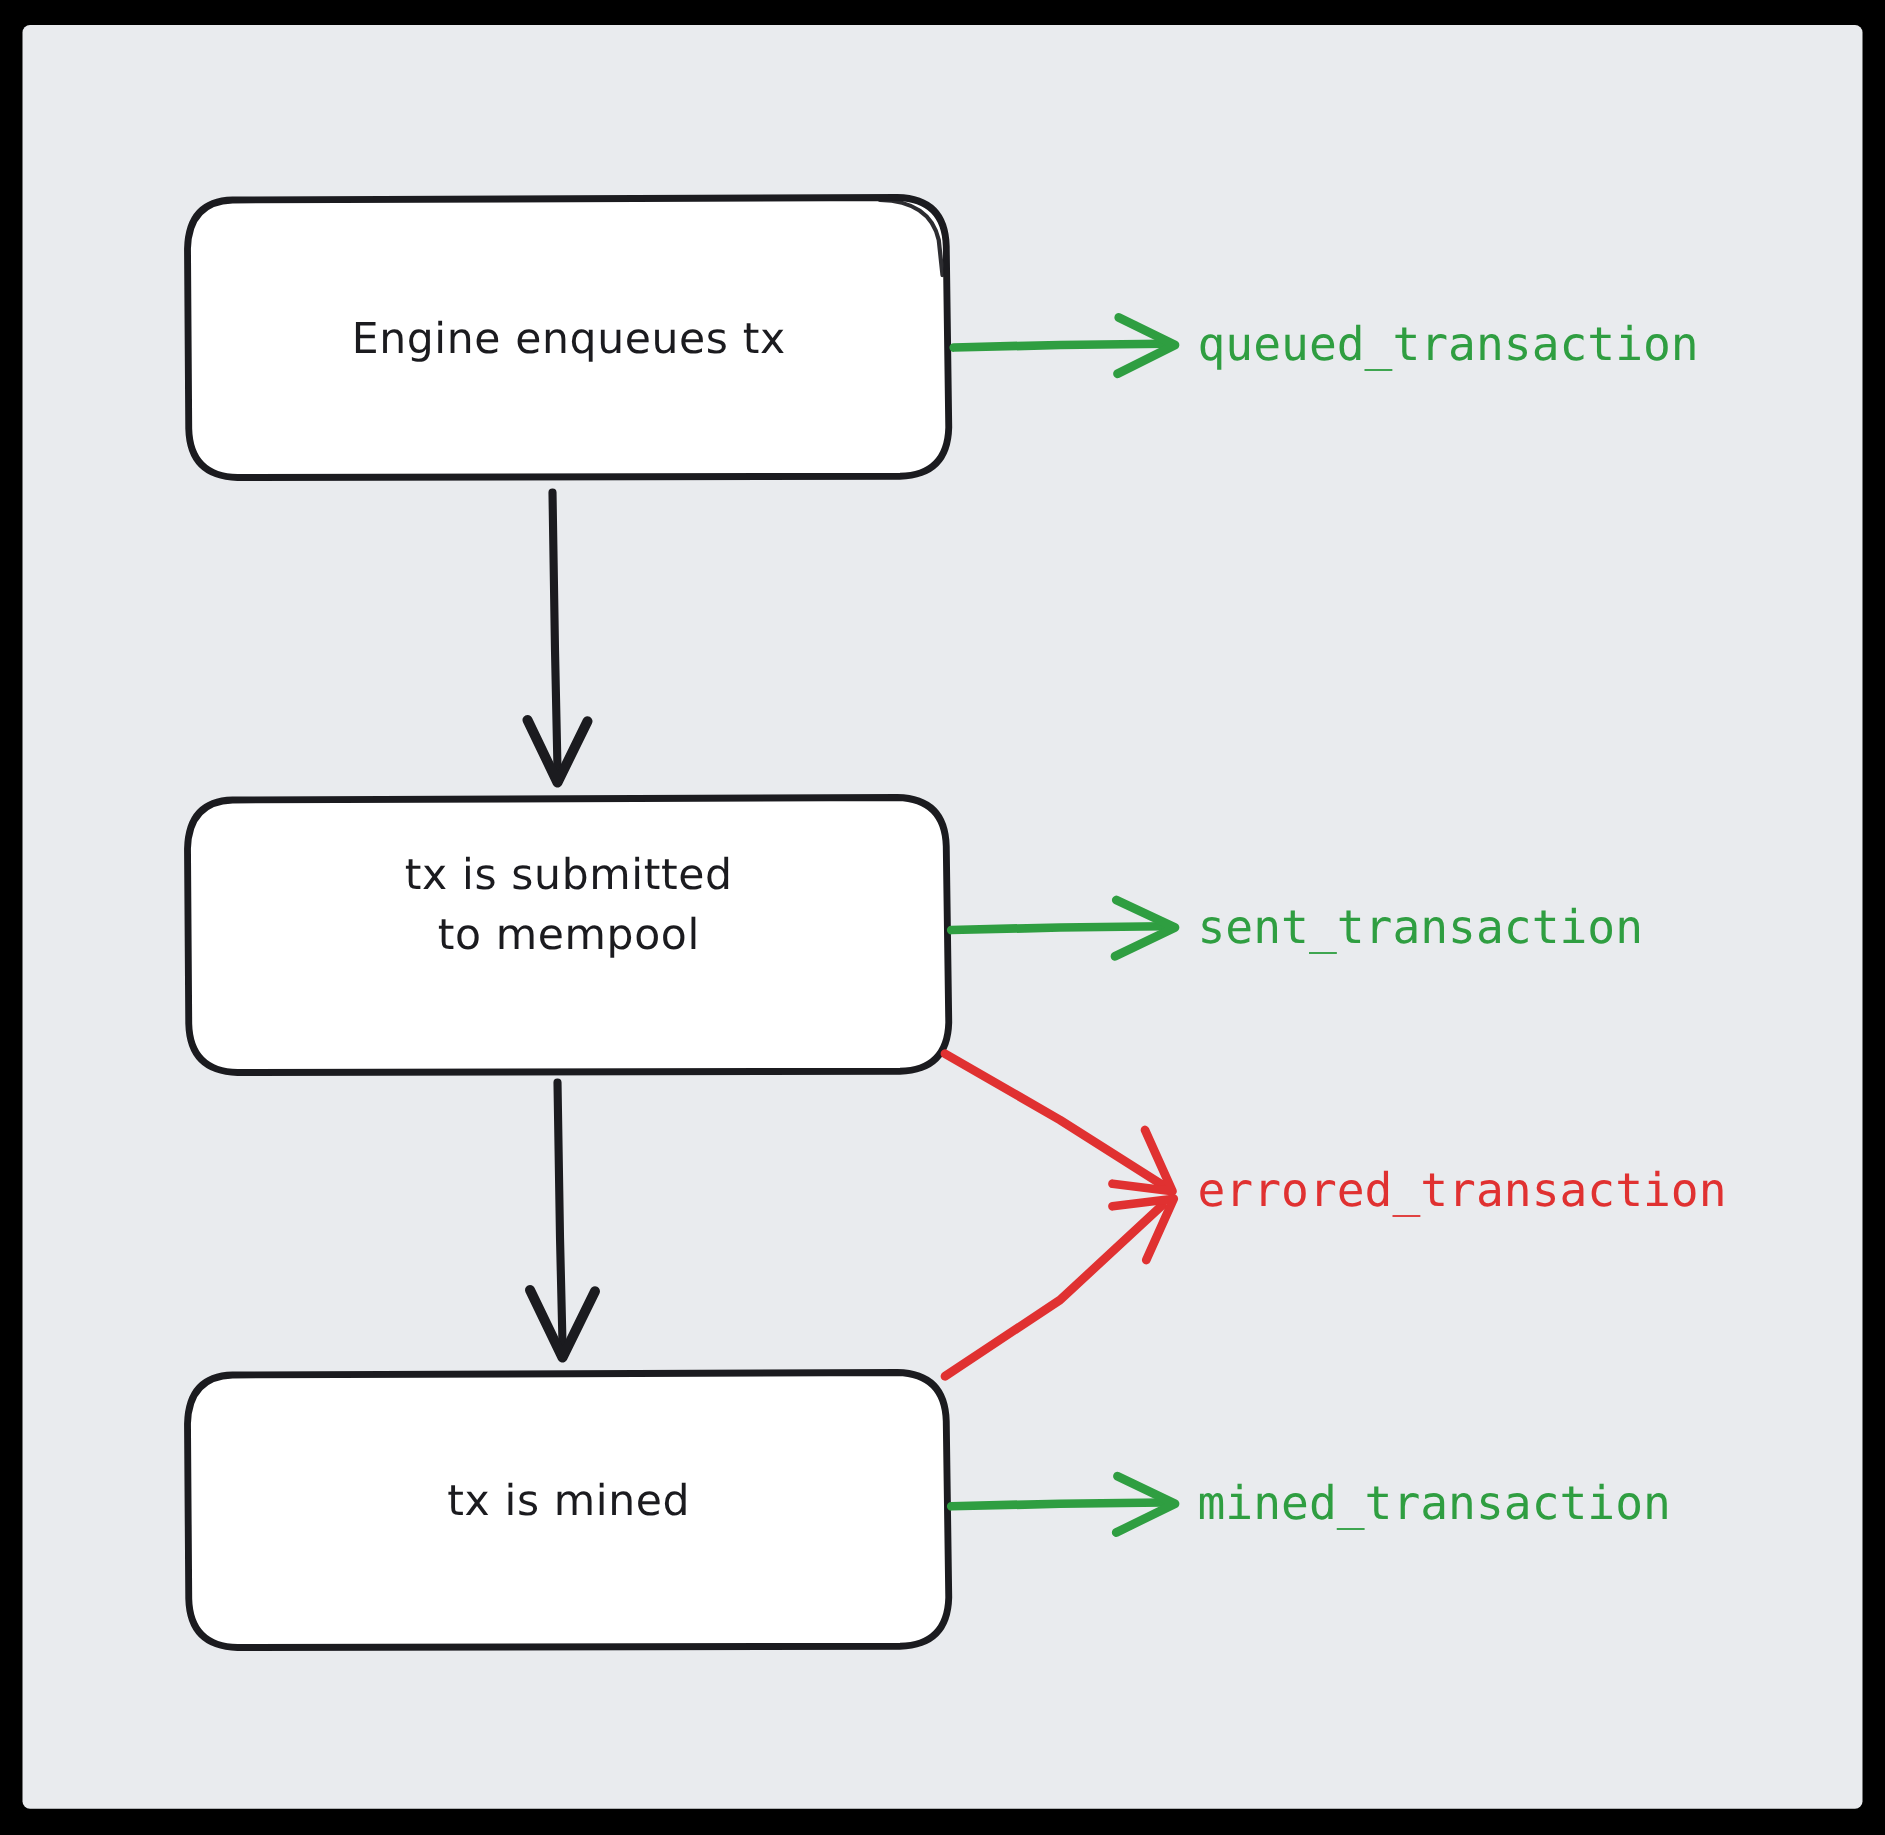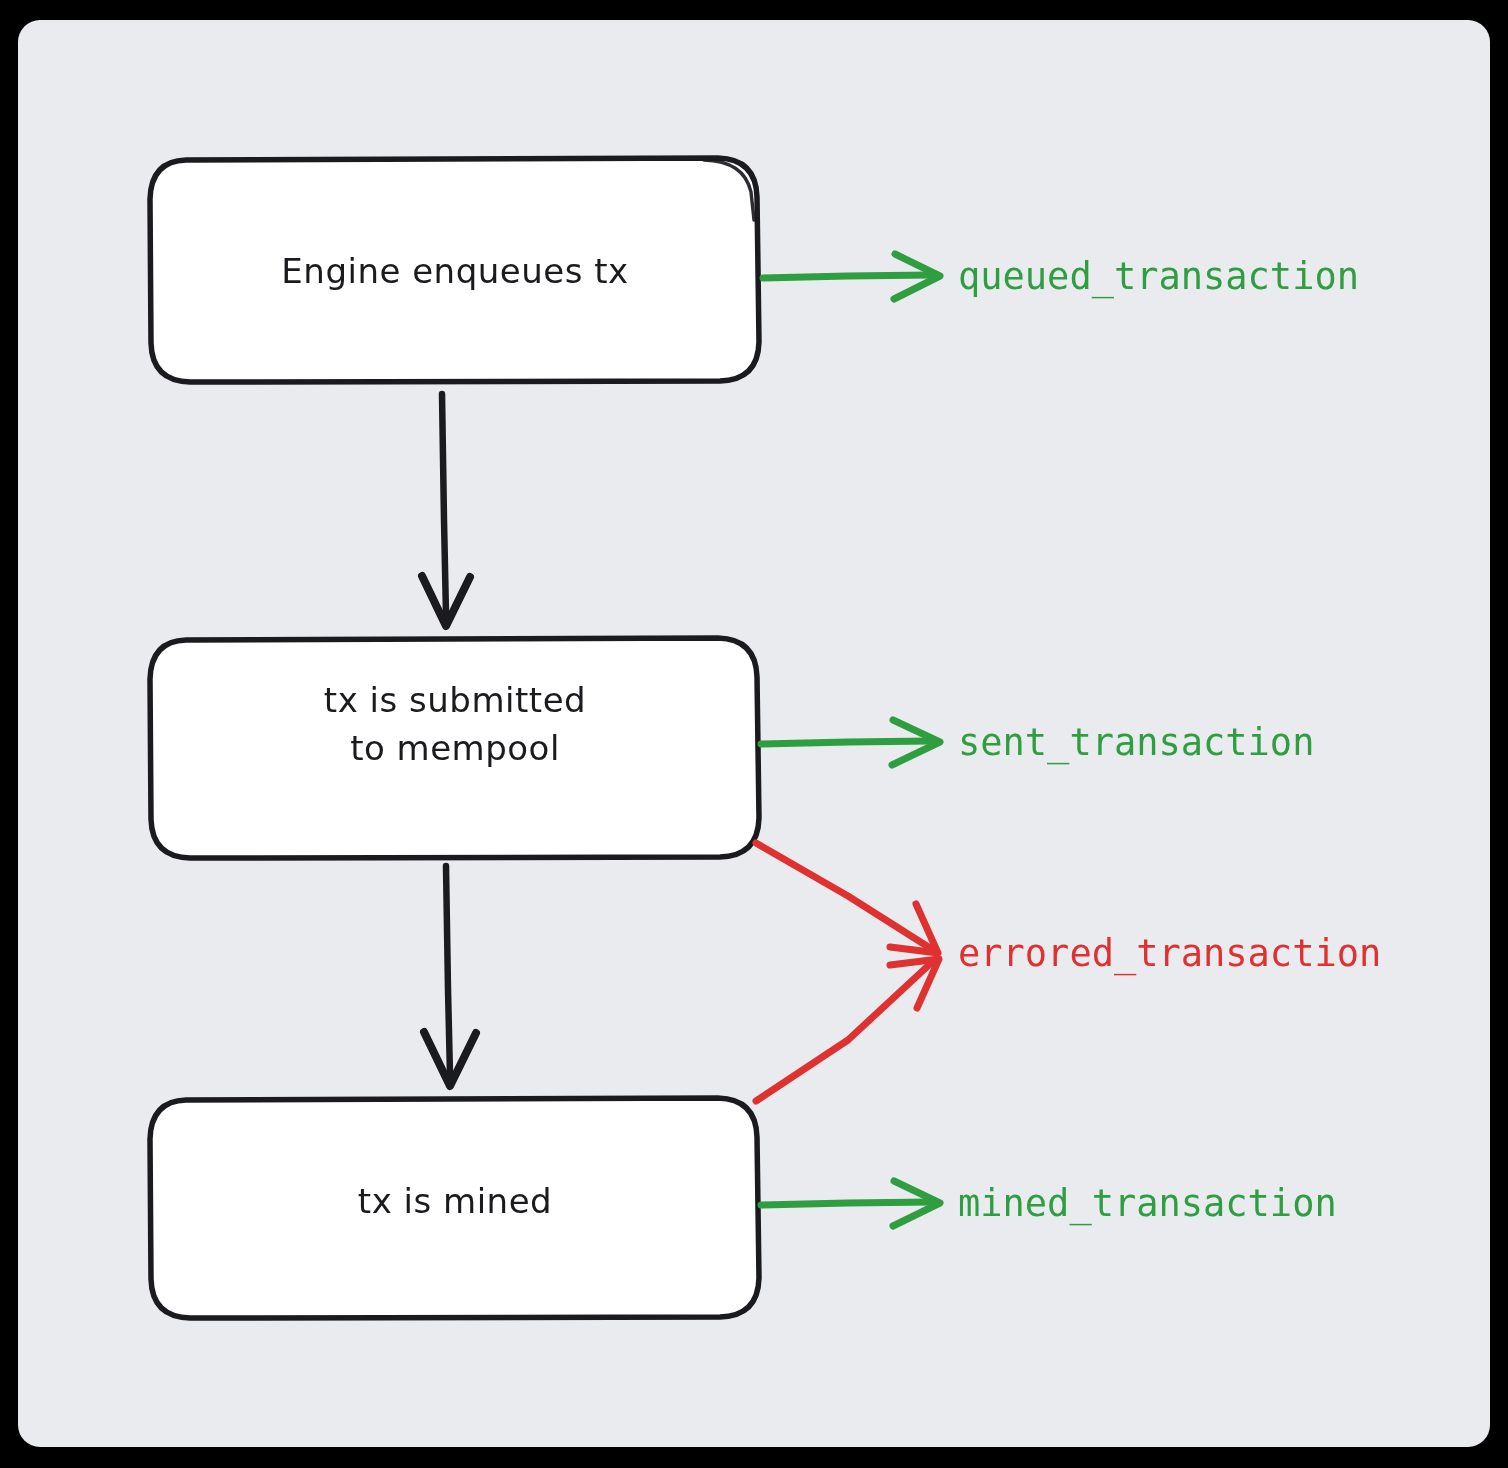--- a/index.html
+++ b/index.html
@@ -14,21 +14,21 @@
     font-family: "DejaVu Sans", sans-serif;
   }
 
   #diagram-panel {
     position: absolute;
     left: 18px;
     top: 20px;
     width: 1472px;
     height: 1427px;
     background: #e9ebee;
-    border-radius: 22px;
+    border-radius: 6px;
   }
 
   #diagram-svg {
     position: absolute;
     left: 0;
     top: 0;
     width: 1472px;
     height: 1427px;
     display: block;
   }

